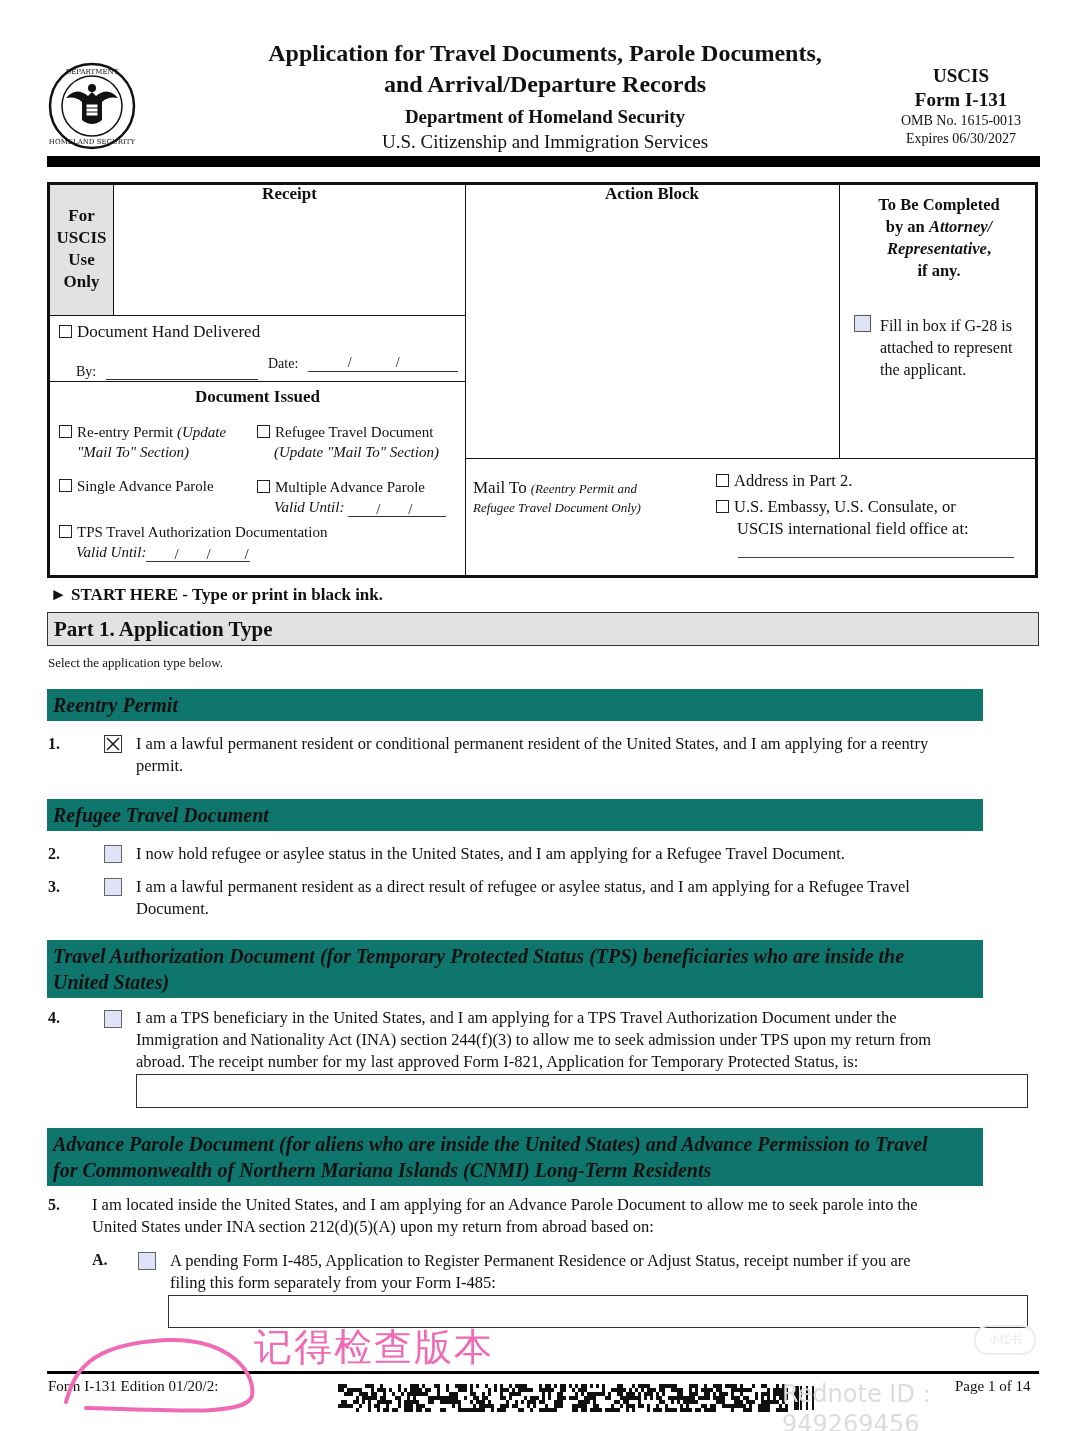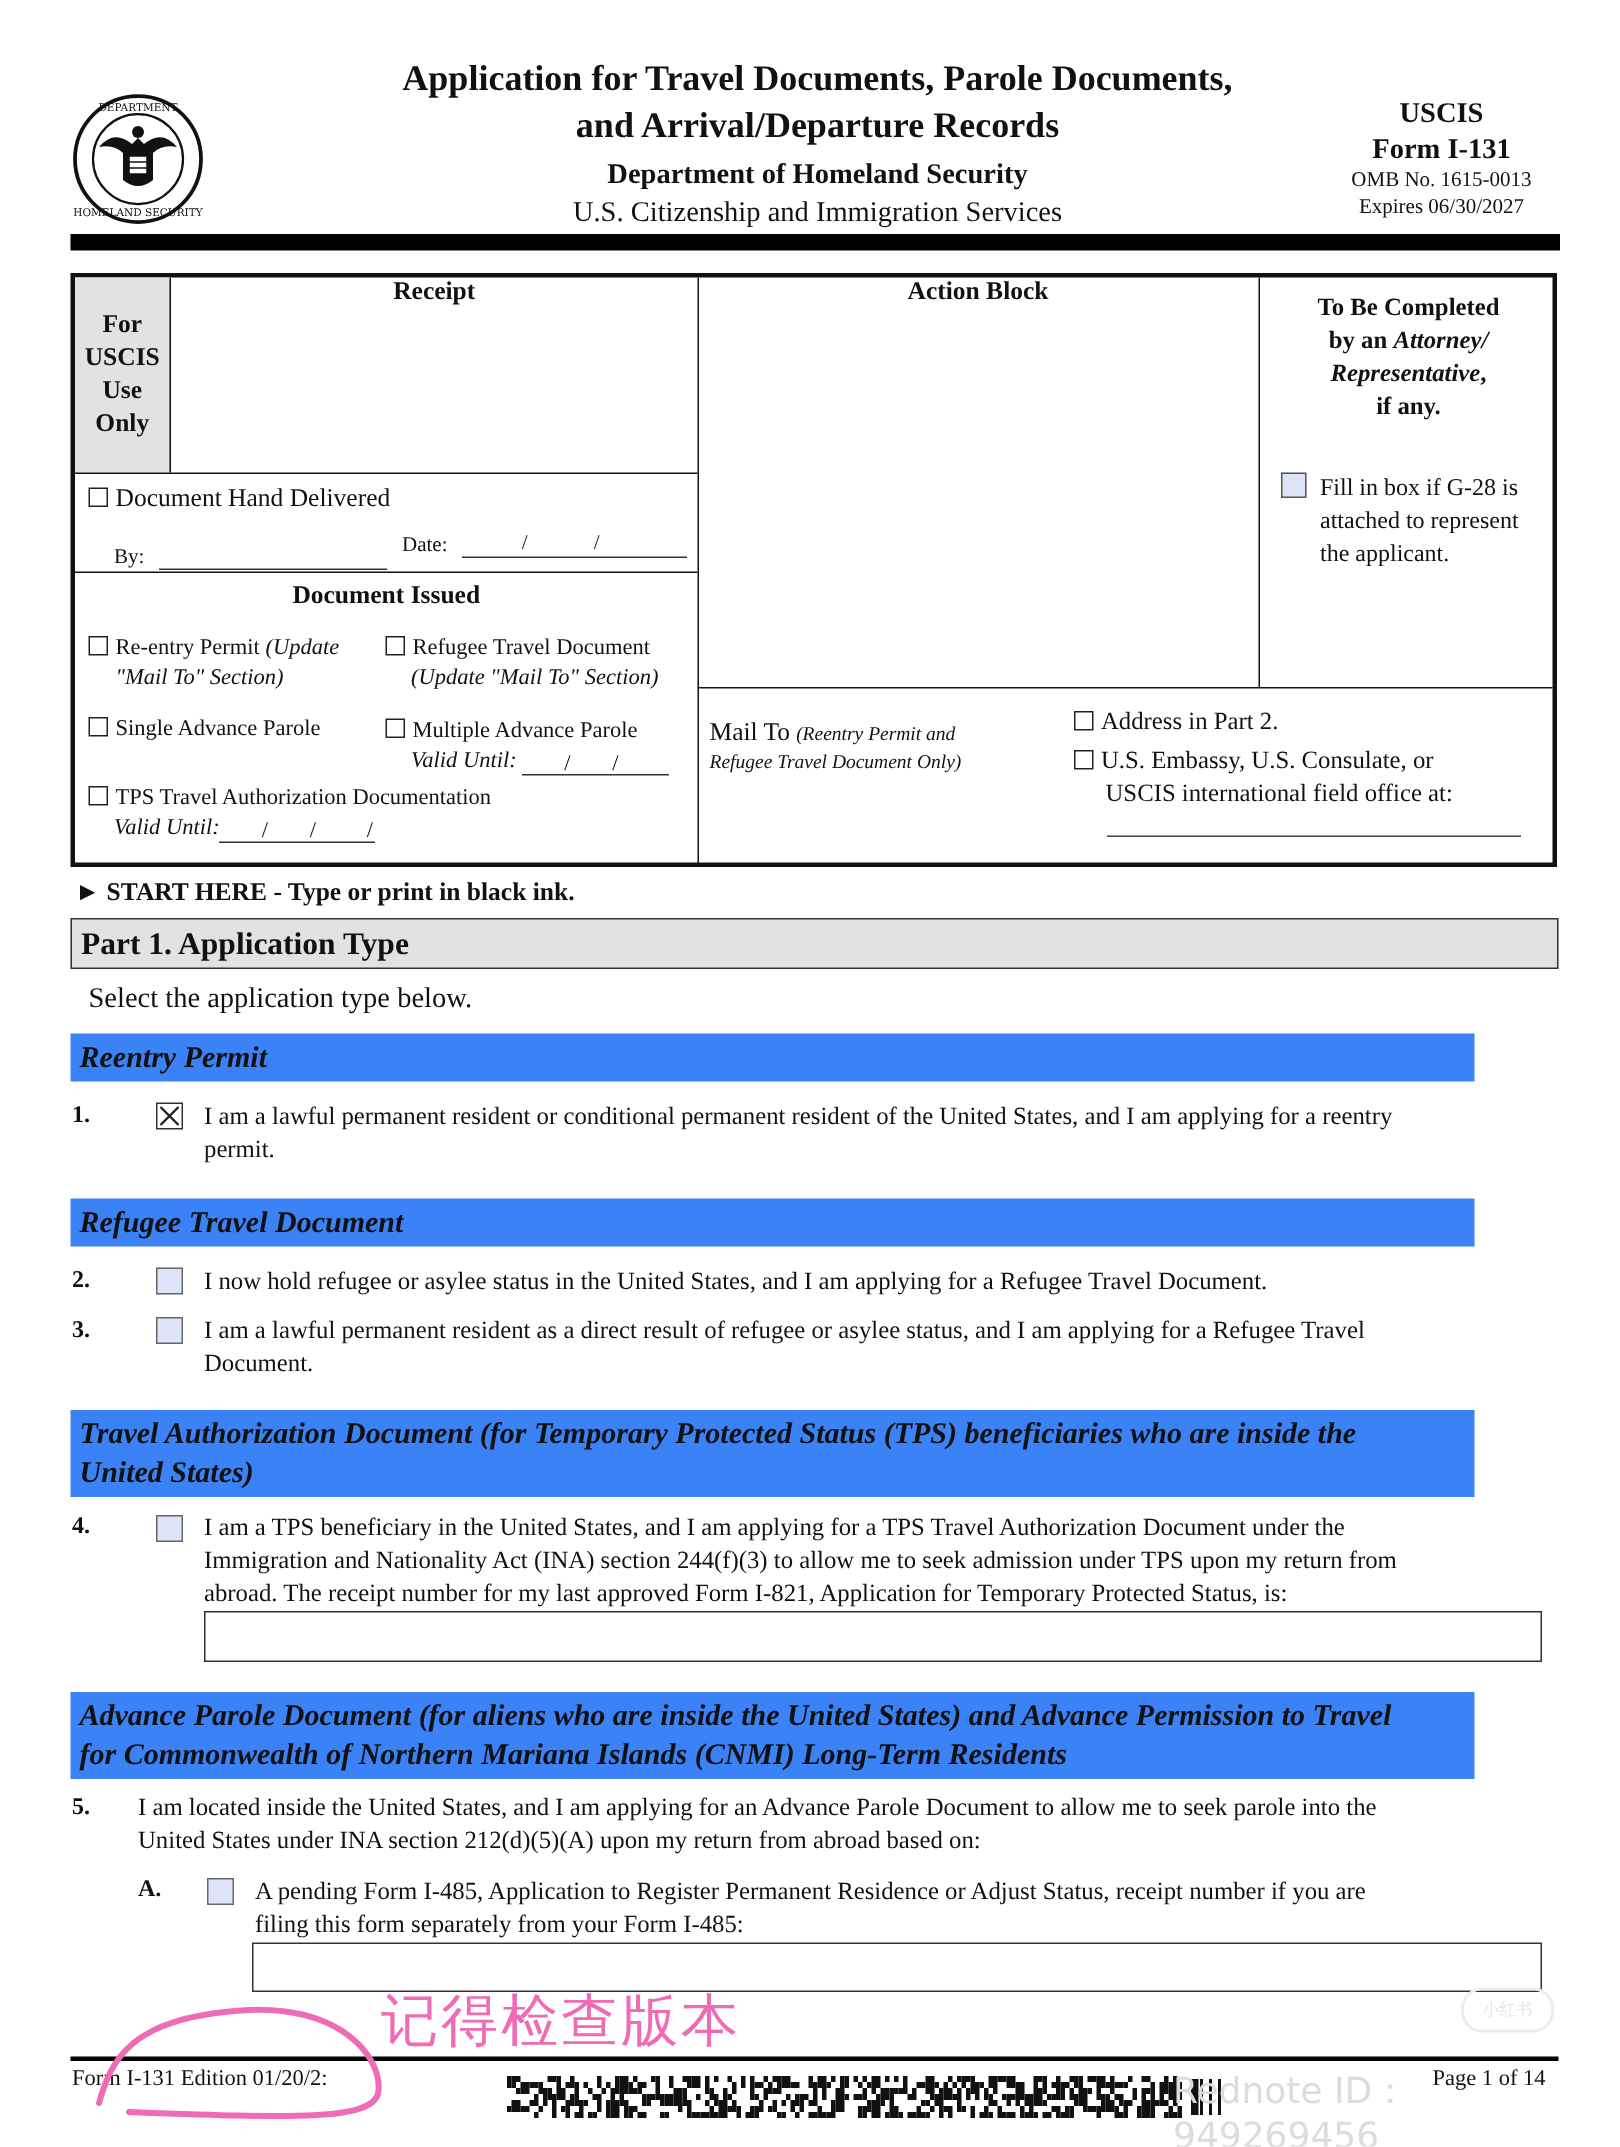--- a/index.html
+++ b/index.html
@@ -30,22 +30,22 @@
   .small { font-size: 14px; }
   .sq { display: inline-block; width: 11px; height: 11px; border: 1px solid #222; vertical-align: -1px; margin-right: 5px; background: #fff; }
   .uline { display: inline-block; border-bottom: 1px solid #333; height: 14px; vertical-align: bottom; position: relative; }
   .doc-opt { font-size: 15px; line-height: 20px; }
 
   .fillbox { display: inline-block; width: 17px; height: 17px; border: 1px solid #555; background: #dfe3f7; box-sizing: border-box; }
 
   
   .start { left: 50px; top: 585px; font-size: 17px; font-weight: bold; }
   .part-bar { left: 47px; top: 612px; width: 992px; height: 34px; background: #e2e2e2; border: 1px solid #333; box-sizing: border-box; font-weight: bold; font-size: 21px; line-height: 32px; padding-left: 6px; }
-  .select-text { left: 48px; top: 655px; font-size: 19px; margin-left: 11px; }
-  .sec-bar { left: 47px; width: 936px; background: #3b82f6; font-weight: bold; font-style: italic; font-size: 20px; line-height: 26px; padding: 3px 6px; box-sizing: border-box; }
+  .select-text { left: 48px; top: 655px; font-size: 13px; }
+  .sec-bar { left: 47px; width: 936px; background: #0f766e; font-weight: bold; font-style: italic; font-size: 20px; line-height: 26px; padding: 3px 6px; box-sizing: border-box; }
   .num { font-weight: bold; font-size: 16px; }
   .item-text { font-size: 16.5px; line-height: 22px; }
   .chk { width: 18px; height: 18px; border: 1px solid #666; background: #dfe3f7; box-sizing: border-box; }
   .chk.checked { background: #fff; border: 1px solid #333; }
   .inbox { border: 1px solid #333; background: #fff; box-sizing: border-box; }
 
   
   .footbar { left: 47px; top: 1371px; width: 992px; height: 3px; background: #000; }
   .foot-left { left: 48px; top: 1378px; font-size: 15px; }
   .foot-right { left: 955px; top: 1378px; font-size: 15px; }

